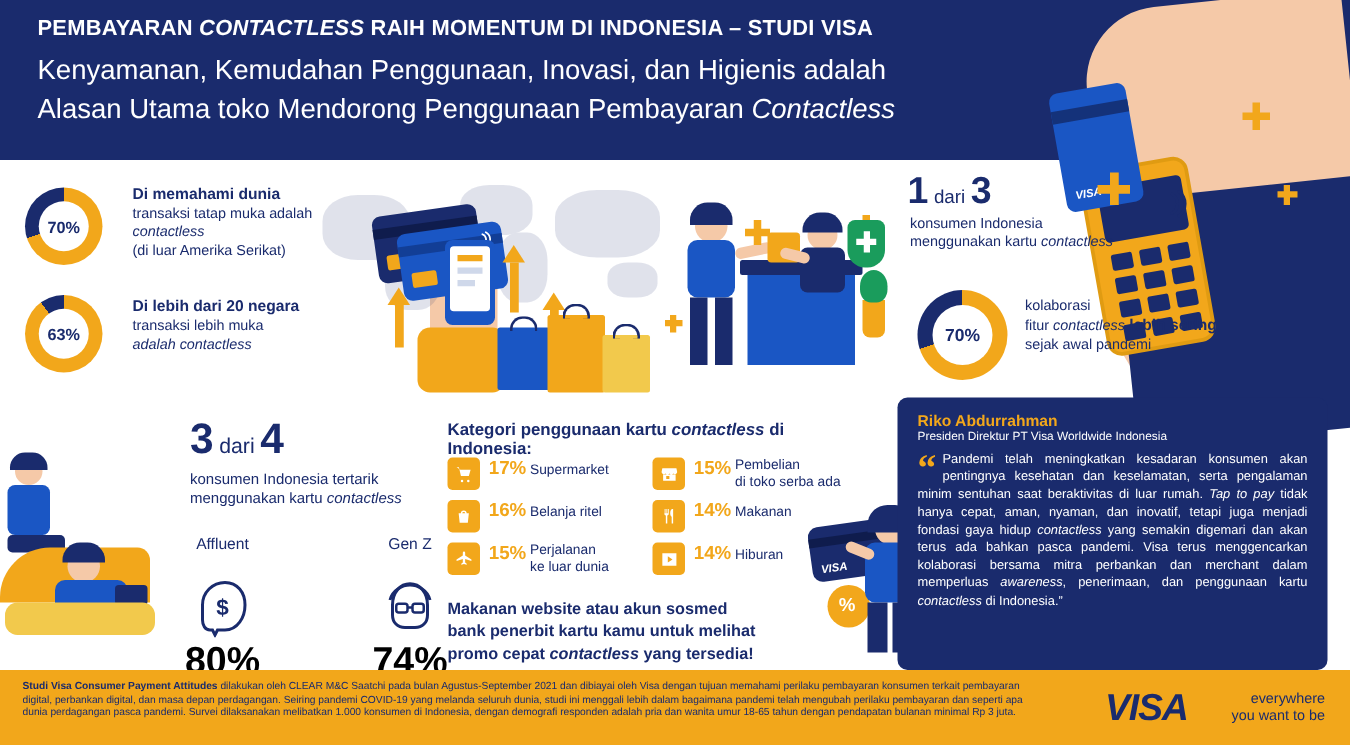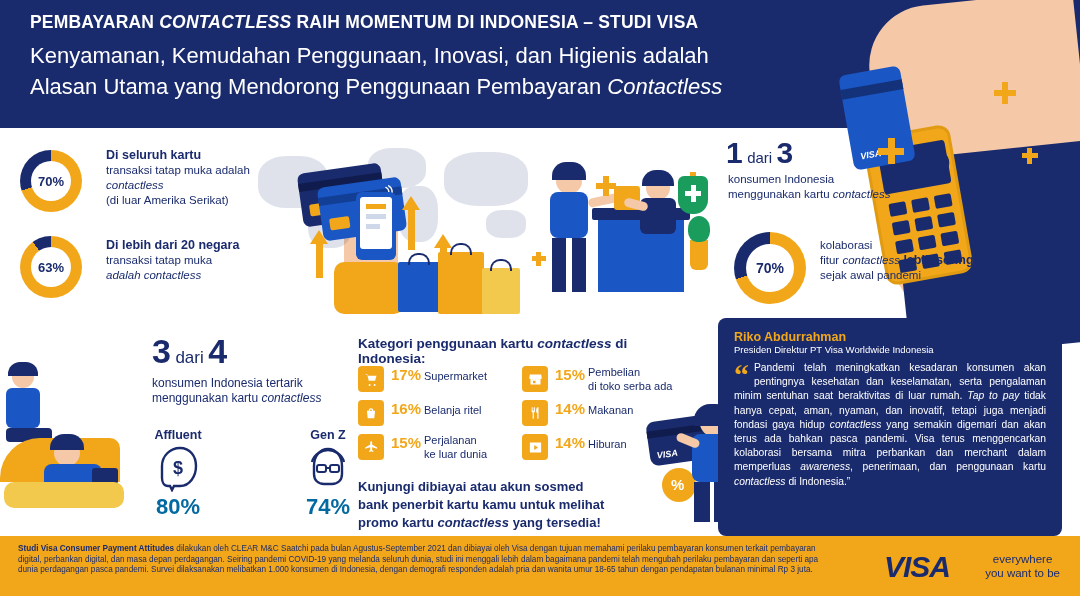--- a/index.html
+++ b/index.html
@@ -127,22 +127,22 @@
 
   .cat-item { position: absolute; display: flex; align-items: flex-start; gap: 7px; }
   .cat-ico {
     width: 26px; height: 26px; border-radius: 4px; background: #f2a71b;
     display: flex; align-items: center; justify-content: center; flex: none;
   }
   .cat-pct { color: #f2a71b; font-size: 15px; font-weight: bold; margin-right: 3px; }
   .cat-lbl { color: #1a2b6d; font-size: 11px; line-height: 13.5px; }
 
   .persona { position: absolute; text-align: center; width: 76px; }
-  .persona .plabel { color: #1a2b6d; font-size: 12.5px; font-weight: bold; margin-bottom: 0; }
-  .persona .pval { color: #0369a1; font-size: 22px; font-weight: bold; margin-top: 2px; }
+  .persona .plabel { color: #1a2b6d; font-size: 12.5px; font-weight: normal; margin-bottom: 18px; }
+  .persona .pval { color: #000000; font-size: 30px; font-weight: bold; margin-top: 2px; }
 
   .cta { position: absolute; left: 358px; top: 478px; width: 260px;
          color: #1a2b6d; font-size: 13px; font-weight: bold; line-height: 18px; }
   .cta em { font-style: italic; }
 
   
   .footer {
     position: absolute; left: 0; bottom: 0; width: 1080px; height: 60px;
     background: #f2a71b;
   }
@@ -150,39 +150,39 @@
     position: absolute; left: 18px; top: 8px; width: 810px;
     font-size: 8.2px; line-height: 10.6px; color: #1a2b6d;
   }
   .footer .note b { font-weight: bold; }
   .footer .visa-logo {
     position: absolute; right: 130px; top: 14px;
     color: #1a2b6d; font-size: 30px; font-weight: bold; font-style: italic;
     letter-spacing: -1px;
   }
   .footer .tag {
-    position: absolute; right: 20px; top: 16px; text-align: center;
+    position: absolute; right: 20px; top: 16px; text-align: right;
     color: #1a2b6d; font-size: 11.5px; line-height: 14px;
   }
 
   
   .sh { position: absolute; }
 </style>
 </head>
 <body>
 
 <div class="page">
 
   <div class="header">
     <div class="title">
       <span>PEMBAYARAN </span><em>CONTACTLESS</em><span> RAIH MOMENTUM DI INDONESIA – STUDI VISA</span>
     </div>
     <div class="sub">
       <span>Kenyamanan, Kemudahan Penggunaan, Inovasi, dan Higienis adalah</span><br>
-      <span>Alasan Utama yang Mendorong Penggunaan Pembayaran </span><em>Contactless</em>
+      <span>Alasan Utama toko Mendorong Penggunaan Pembayaran </span><em>Contactless</em>
     </div>
   </div>
 
   <div class="art-right">
     <div class="hand-shape"></div>
     <div class="sleeve"></div>
     <div class="pos">
       <div class="screen"></div>
       <div class="keys">
         <div class="keyrow">
@@ -233,32 +233,32 @@
   </div>
   <div class="plus" style="left:684px; top:172px; width:18px; height:18px;">
     <i style="left:0; top:6px; width:18px; height:6px;"></i>
       <i style="left:6px; top:0; width:6px; height:18px;"></i>
   </div>
 
   <div class="donut" style="left:20px; top:150px; background: conic-gradient(#f2a71b 0% 70%, #1a2b6d 70% 100%);">
     <div class="hole">70%</div>
   </div>
   <div class="stat-text" style="left:106px; top:148px; width:150px;">
-    <b>Di seluruh kartu</b><br>
+    <b>Di memahami dunia</b><br>
     <span>transaksi tatap muka adalah</span><br>
     <em>contactless</em><br>
     <span>(di luar Amerika Serikat)</span>
   </div>
 
   <div class="donut" style="left:20px; top:236px; background: conic-gradient(#f2a71b 0% 90%, #1a2b6d 90% 100%);">
     <div class="hole">63%</div>
   </div>
   <div class="stat-text" style="left:106px; top:238px; width:160px;">
     <b>Di lebih dari 20 negara</b><br>
-    <span>transaksi tatap muka</span><br>
+    <span>transaksi lebih muka</span><br>
     <em>adalah contactless</em>
   </div>
 
   <div class="world-map">
     <span class="map-blob" style="left:10px; top:18px; width:70px; height:52px;"></span>
     <span class="map-blob" style="left:60px; top:62px; width:44px; height:48px;"></span>
     <span class="map-blob" style="left:120px; top:10px; width:58px; height:40px;"></span>
     <span class="map-blob" style="left:150px; top:48px; width:40px; height:56px;"></span>
     <span class="map-blob" style="left:196px; top:14px; width:84px; height:54px;"></span>
     <span class="map-blob" style="left:238px; top:72px; width:40px; height:28px;"></span>
@@ -459,23 +459,23 @@
       <path d="M12 24c0-10 6-17 14-17s14 7 14 17v8c0 6-4 10-10 10H22c-6 0-10-4-10-10v-8z" fill="none" stroke="#1a2b6d" stroke-width="2.4"></path>
       <path d="M10 20c2-8 10-12 16-12s14 4 16 12" fill="none" stroke="#1a2b6d" stroke-width="2.4"></path>
       <rect x="15" y="23" width="9" height="7" rx="2" fill="none" stroke="#1a2b6d" stroke-width="2"></rect>
       <rect x="28" y="23" width="9" height="7" rx="2" fill="none" stroke="#1a2b6d" stroke-width="2"></rect>
       <path d="M24 26h4" stroke="#1a2b6d" stroke-width="2"></path>
     </svg>
     <div class="pval">74%</div>
   </div>
 
   <div class="cta">
-    <span>Kunjungi dibiayai atau akun sosmed</span><br>
+    <span>Makanan website atau akun sosmed</span><br>
     <span>bank penerbit kartu kamu untuk melihat</span><br>
-    <span>promo kartu </span><em>contactless</em><span> yang tersedia!</span>
+    <span>promo cepat </span><em>contactless</em><span> yang tersedia!</span>
   </div>
 
   <div>
     <div class="sh" style="left:648px; top:418px; width:68px; height:44px; background:#1a2b6d; border-radius:8px; transform:rotate(-8deg);">
       <div class="sh" style="left:0; top:9px; width:68px; height:7px; background:#0f1c4d;"></div>
       <div class="sh" style="left:7px; bottom:5px; color:#fff; font-size:9px; font-weight:bold; font-style:italic;">VISA</div>
     </div>
     <div class="sh" style="left:662px; top:468px; width:34px; height:34px; background:#f2a71b; border-radius:50%;">
       <div class="sh" style="left:9px; top:8px; color:#fff; font-size:15px; font-weight:bold;">%</div>
     </div>

